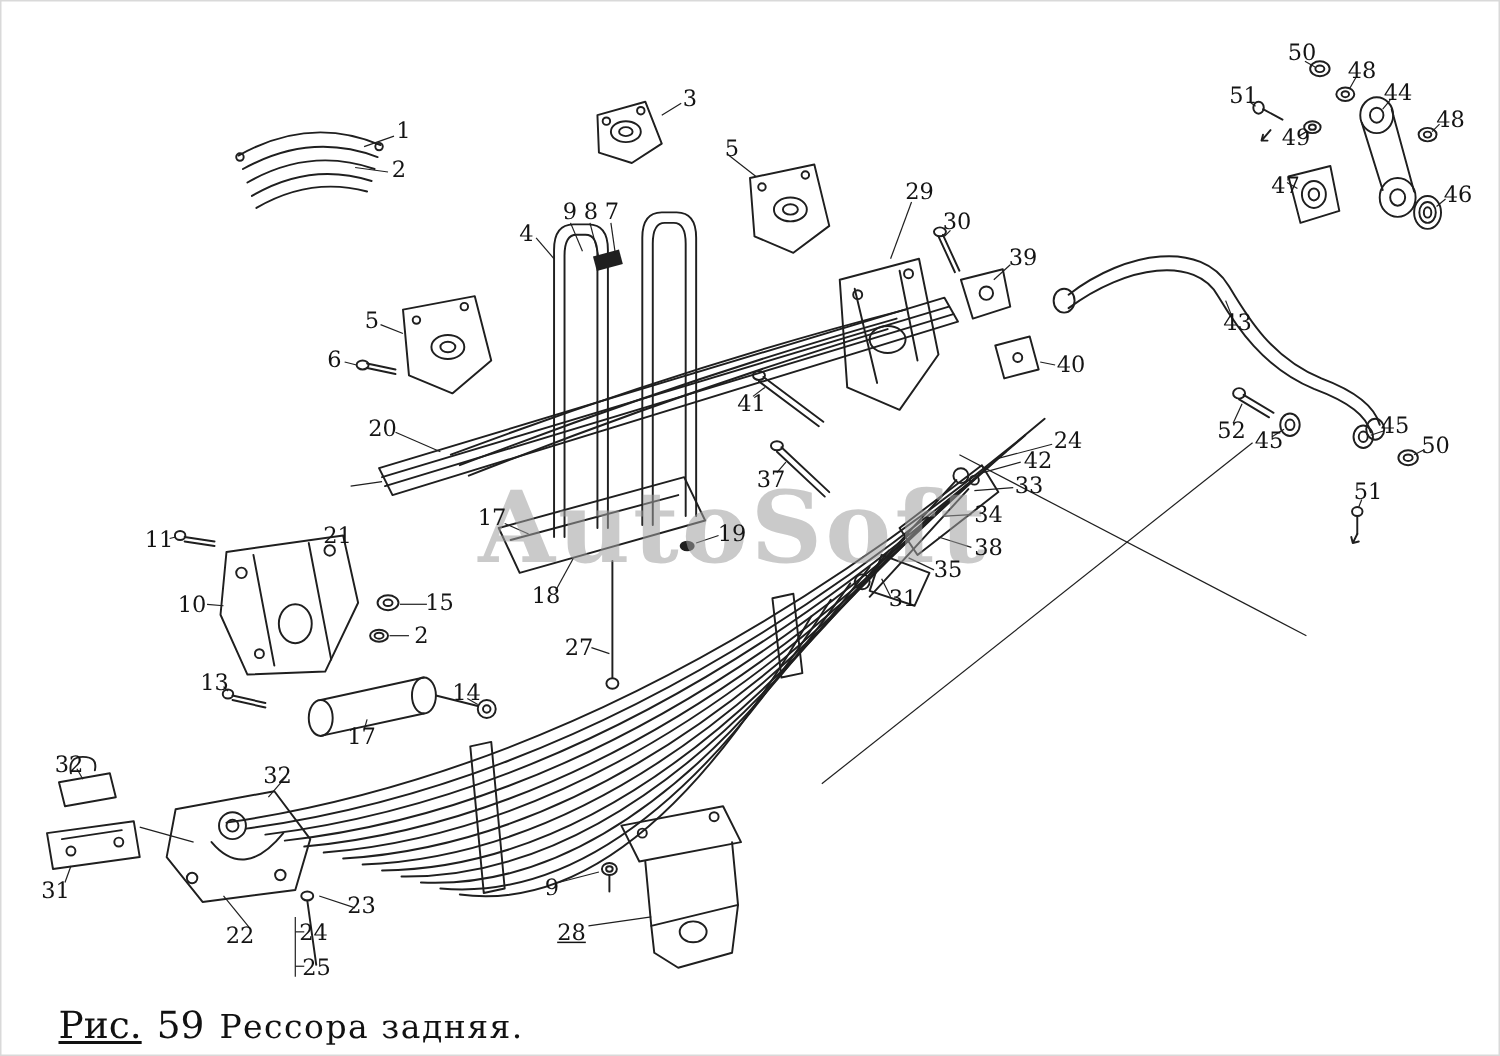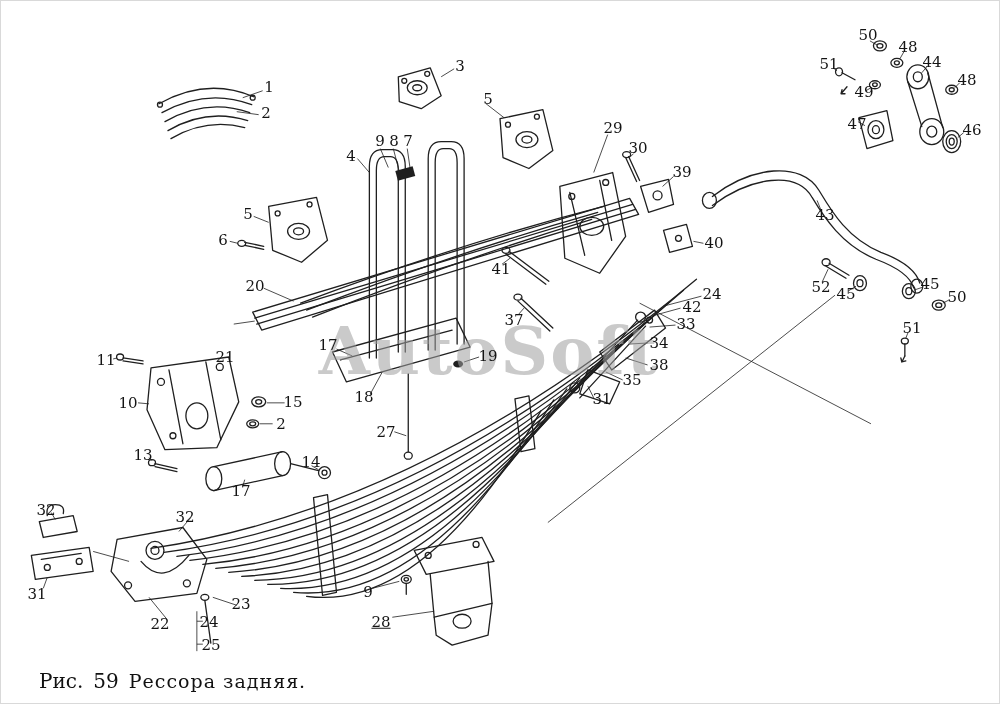--- a/index.html
+++ b/index.html
@@ -20,23 +20,23 @@
   }
   #watermark{
     position:absolute; left:488px; top:352px; transform:translate(-50%,-52%);
     font-family:"DejaVu Serif", serif; font-weight:bold; font-size:66px;
     letter-spacing:2px; color:#9f9f9f; opacity:0.55; user-select:none;
   }
   #caption{
     position:absolute; left:38px; top:668px; display:flex; align-items:baseline; gap:10px;
     color:#111;
   }
-  #caption .cap-prefix{font-size:20px;}
-  #caption .cap-number{font-size:20px;}
-  #caption .cap-title{font-size:19px; letter-spacing:1px;}
+  #caption .cap-prefix{font-size:25px;text-decoration:underline;}
+  #caption .cap-number{font-size:25px;}
+  #caption .cap-title{font-size:22px; letter-spacing:1px;}
 </style>
 </head>
 <body>
 
 <div id="stage">
 
   <svg id="drawing" viewBox="0 0 1000 704">
 
     <g>
       <path class="ln" d="M158,103 Q206,76 253,96"></path>

